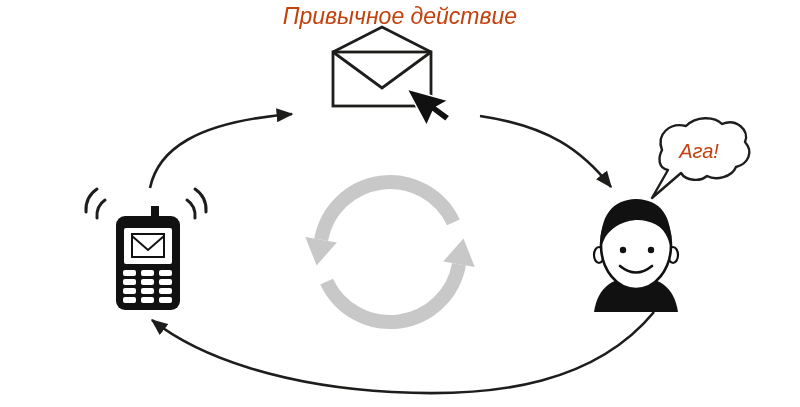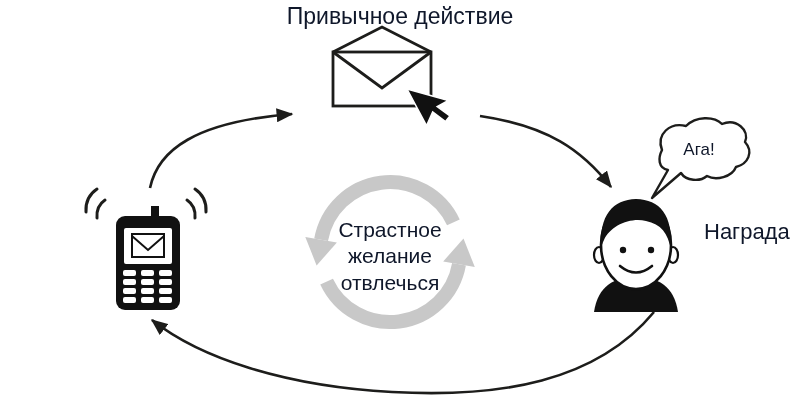--- a/index.html
+++ b/index.html
@@ -8,35 +8,36 @@
     width: 800px;
     height: 407px;
     background: #ffffff;
     font-family: "Liberation Sans", "DejaVu Sans", sans-serif;
     color: #1d1d1b;
     overflow: hidden;
   }
   #diagram-svg { position: absolute; left: 0; top: 0; }
   .lbl {
     position: absolute;
-    color: #0f172a;
+    color: #c2410c;
     font-size: 22px;
     white-space: nowrap;
     -webkit-user-select: none;
     user-select: none;
+    font-style: italic;
   }
   .lbl-title { top: 3px; left: 0; width: 800px; text-align: center; font-size: 23px; }
   .lbl-cue { top: 247px; left: 8px; }
   .lbl-reward { top: 219px; left: 704px; }
   .lbl-craving {
     top: 217px; left: 300px; width: 180px;
     text-align: center; font-size: 21px; line-height: 1.26;
     white-space: pre-line;
   }
-  .lbl-speech { top: 140px; left: 668px; width: 62px; text-align: center; font-size: 17px; }
+  .lbl-speech { top: 140px; left: 668px; width: 62px; text-align: center; font-size: 20px; }
 </style>
 </head>
 <body>
 
 <div id="stage">
 
   <svg id="diagram-svg" width="800" height="407" viewBox="0 0 800 407">
     <defs>
       <marker id="ah" viewBox="0 0 12 10" markerWidth="17" markerHeight="14" refX="11" refY="5" orient="auto" markerUnits="userSpaceOnUse">
         <path d="M0,0 L12,5 L0,10 Z" fill="#1d1d1b"></path>
@@ -110,19 +111,15 @@
              C 736 118 750 130 745 142
              C 754 152 748 164 736 167
              C 732 177 716 181 707 176
              C 700 182 686 181 681 173
              L 652 198
              L 668 170
              C 658 168 658 158 662 150 Z" fill="#ffffff" stroke="#1d1d1b" stroke-width="2.4" stroke-linejoin="round"></path>
   </svg>
 
   <div class="lbl lbl-title">Привычное действие</div>
-  <div class="lbl lbl-reward">Награда</div>
-  <div class="lbl lbl-craving">Страстное
-желание
-отвлечься</div>
   <div class="lbl lbl-speech">Ага!</div>
 
 </div>
 
 </body></html>

